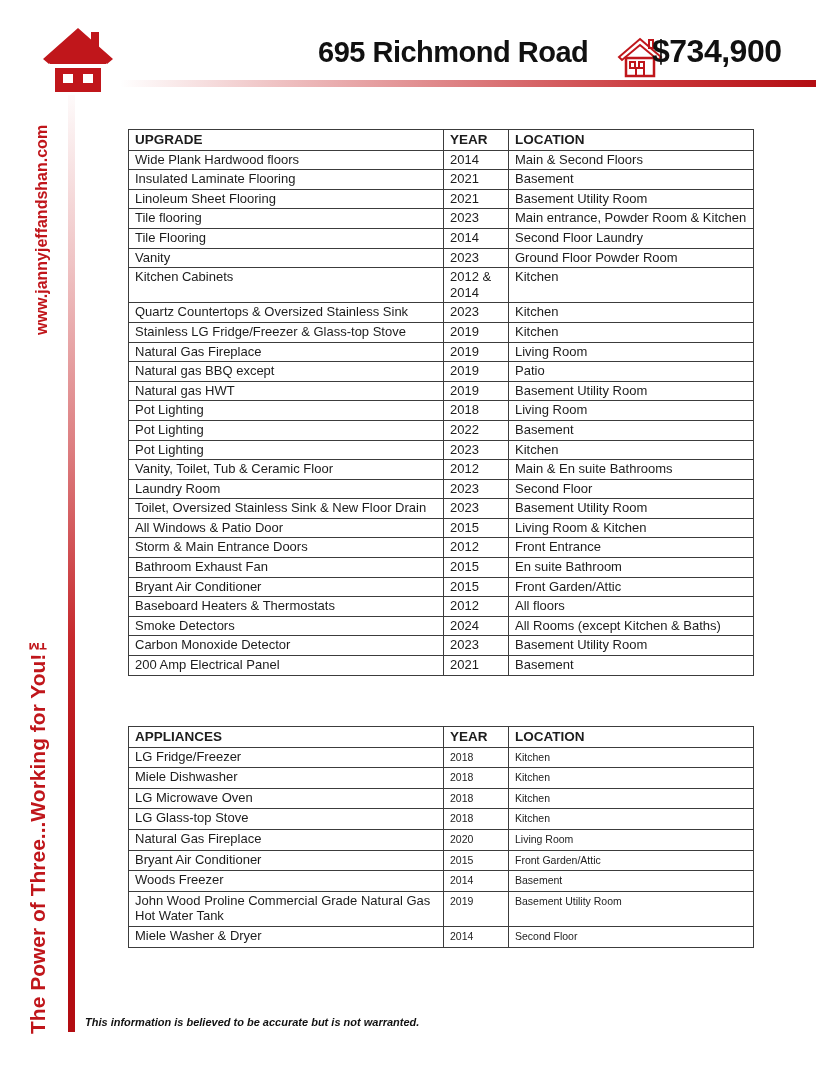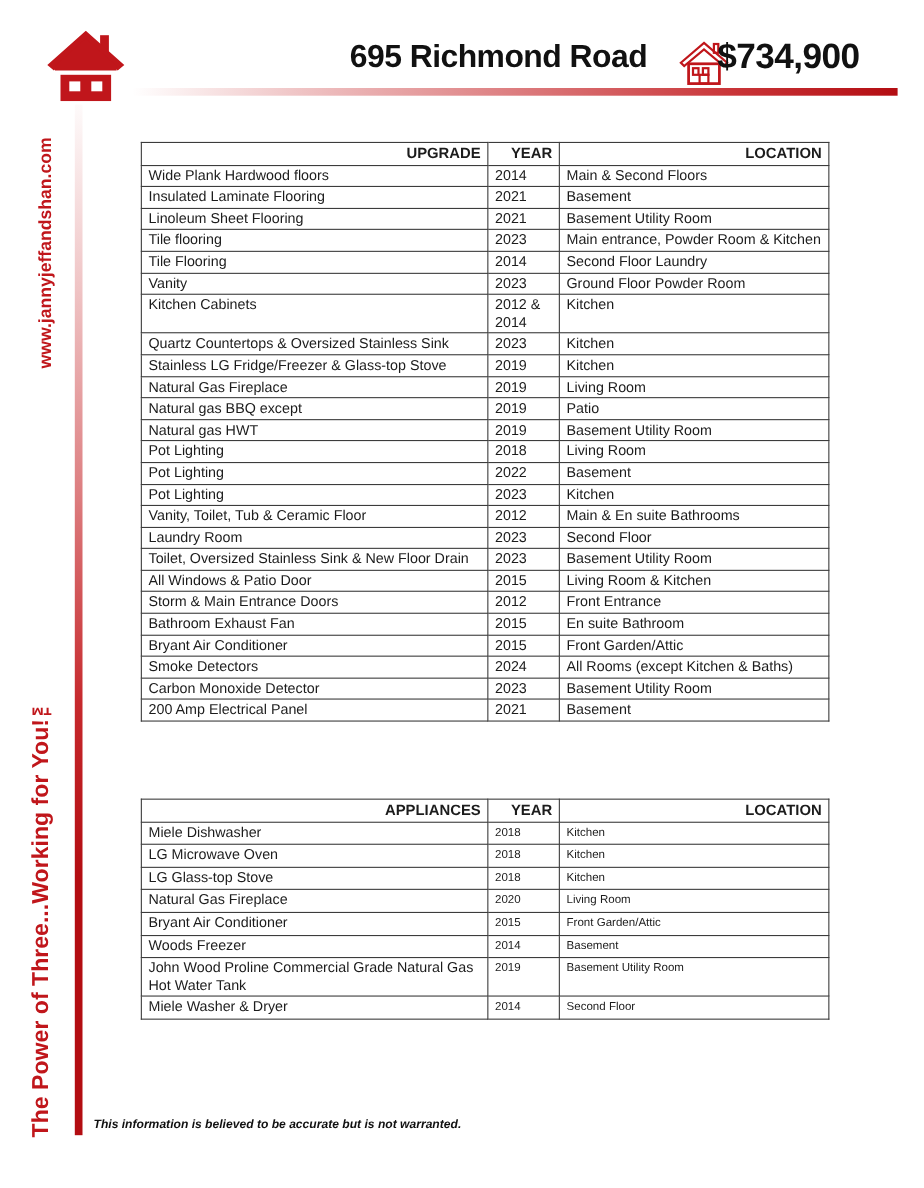--- a/index.html
+++ b/index.html
@@ -63,21 +63,21 @@
   .upgrades   { top: 129px; }
   .appliances { top: 726px; padding-left: 43px; }
   table.sheet th, table.sheet td {
     border: 1px solid #3c3c3c;
     padding: 1px 6px 2px 6px;
     line-height: 15.6px;
     text-align: left; vertical-align: top;
     overflow: hidden;
   }
   table.sheet { border: 1.5px solid #2b2b2b; }
-  table.sheet th { font-size: 13.5px; font-weight: bold; padding-top: 2px; padding-bottom: 2px; text-align: right; }
+  table.sheet th { font-size: 13.5px; font-weight: bold; padding-top: 2px; padding-bottom: 2px; }
   .col-item { width: 315px; }
   .col-year { width: 65px;  }
   .col-loc  { width: 245px; }
   
   table.sheet td { min-height: 15px; }
   
   .appliances td.c1, .appliances td.c2 { font-size: 10.5px; line-height: 15.6px; padding-top: 2px; }
 
   
   .disclaimer {
@@ -238,20 +238,25 @@
         <td class="c0">Bathroom Exhaust Fan</td>
         <td class="c1">2015</td>
         <td class="c2">En suite Bathroom</td>
       </tr>
       <tr>
         <td class="c0">Bryant Air Conditioner</td>
         <td class="c1">2015</td>
         <td class="c2">Front Garden/Attic</td>
       </tr>
       <tr>
+        <td class="c0">Baseboard Heaters &amp; Thermostats</td>
+        <td class="c1">2012</td>
+        <td class="c2">All floors</td>
+      </tr>
+      <tr>
         <td class="c0">Smoke Detectors</td>
         <td class="c1">2024</td>
         <td class="c2">All Rooms (except Kitchen &amp; Baths)</td>
       </tr>
       <tr>
         <td class="c0">Carbon Monoxide Detector</td>
         <td class="c1">2023</td>
         <td class="c2">Basement Utility Room</td>
       </tr>
       <tr>
@@ -270,20 +275,25 @@
     </colgroup>
   <thead>
     <tr>
       <th>APPLIANCES</th>
       <th>YEAR</th>
       <th>LOCATION</th>
     </tr>
   </thead>
   <tbody>
       <tr>
+        <td class="c0">LG Fridge/Freezer</td>
+        <td class="c1">2018</td>
+        <td class="c2">Kitchen</td>
+      </tr>
+      <tr>
         <td class="c0">Miele Dishwasher</td>
         <td class="c1">2018</td>
         <td class="c2">Kitchen</td>
       </tr>
       <tr>
         <td class="c0">LG Microwave Oven</td>
         <td class="c1">2018</td>
         <td class="c2">Kitchen</td>
       </tr>
       <tr>

